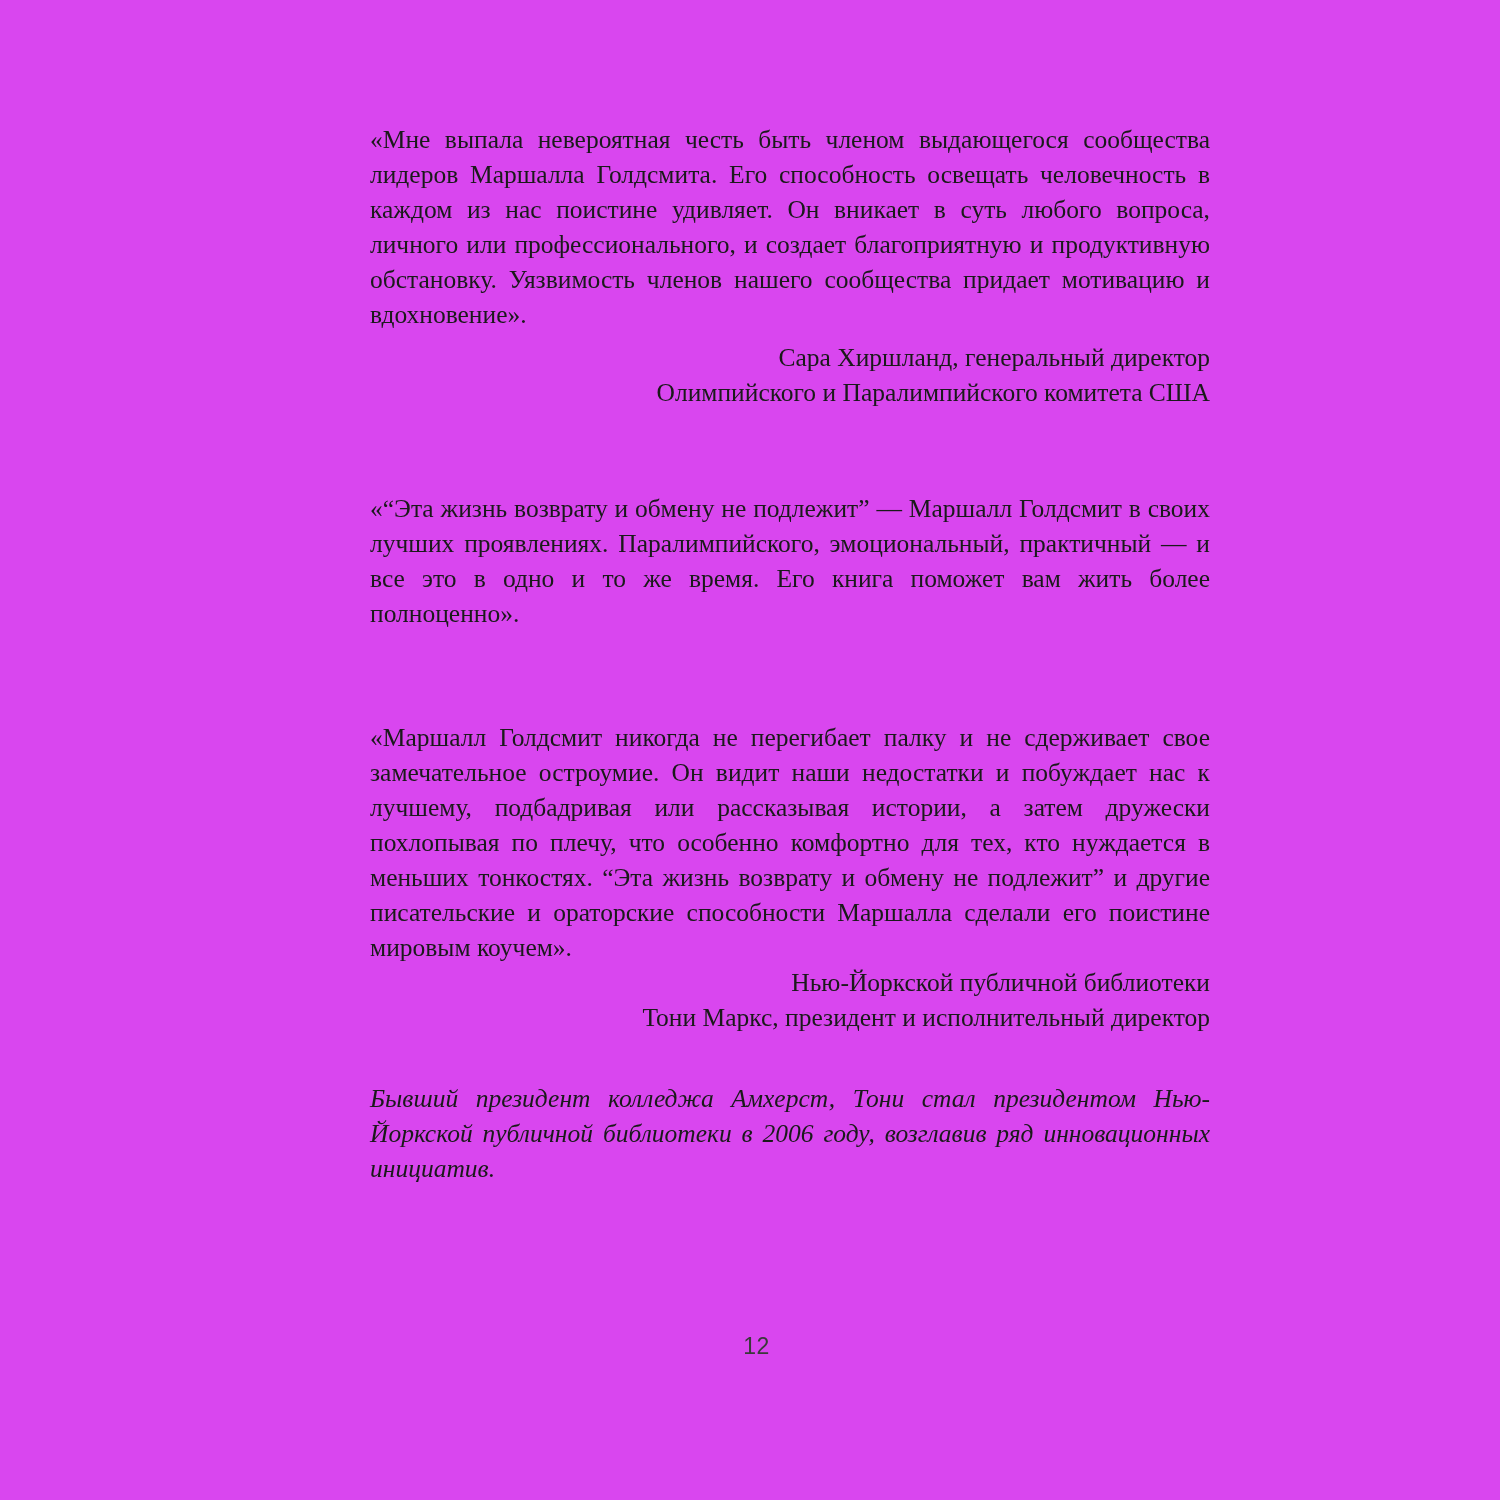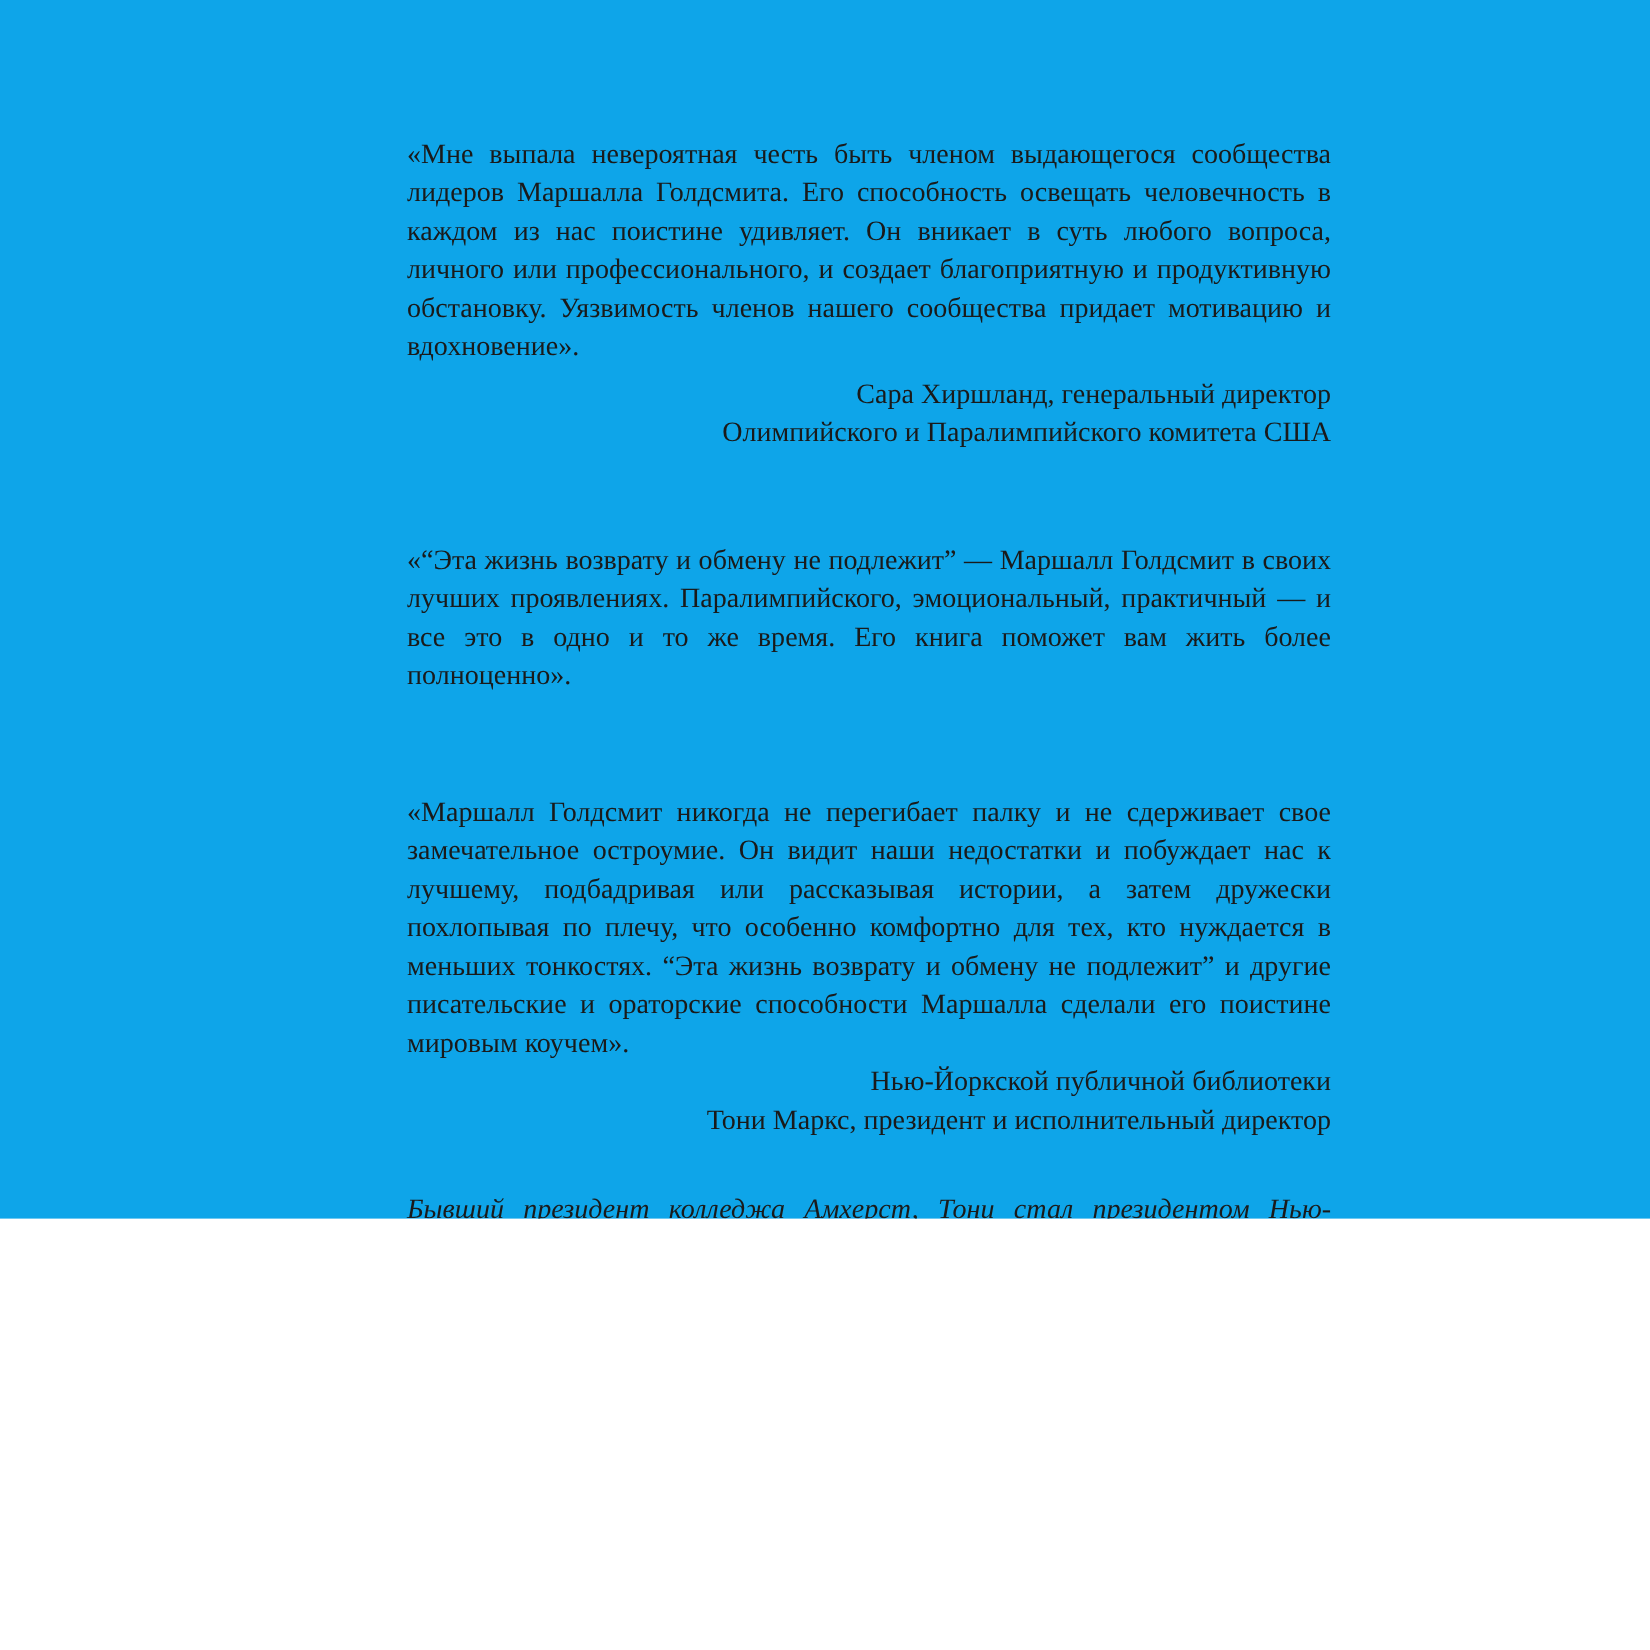--- a/index.html
+++ b/index.html
@@ -3,22 +3,22 @@
 <meta charset="utf-8">
 <style>
   html, body {
     margin: 0;
     padding: 0;
     background: #ffffff;
   }
   .page {
     position: relative;
     width: 1500px;
-    height: 1108px;
-    background: #0ea5e9;
+    height: 1500px;
+    background: #d946ef;
     overflow: hidden;
     font-family: "Liberation Serif", "DejaVu Serif", serif;
     color: #1a1a1a;
   }
   .text-column {
     position: absolute;
     left: 370px;
     top: 122px;
     width: 840px;
   }
@@ -96,19 +96,19 @@
 
     <div class="gap-para"></div>
 
     <p class="para quote"><span>«Маршалл Голдсмит никогда не перегибает палку и не сдерживает свое замечательное остроумие. Он видит наши недостатки и побуждает нас к лучшему, подбадривая или рассказывая истории, а затем дружески похлопывая по плечу, что особенно комфортно для тех, кто нуждается в меньших тонкостях. </span><span class="title-italic">“Эта жизнь возврату и обмену не подлежит”</span><span> и другие писательские и ораторские способности Маршалла сделали его поистине мировым коучем».</span></p>
 
     <p class="attrib">Нью-Йоркской публичной библиотеки</p>
     <p class="attrib">Тони Маркс, президент и исполнительный директор</p>
 
     <div class="gap-block"></div>
 
-    <p class="para bio">Бывший президент колледжа Амхерст, Тони стал президентом Нью-Йоркской публичной библиотеки в 2011 году, возглавив ряд инновационных инициатив.</p>
+    <p class="para bio">Бывший президент колледжа Амхерст, Тони стал президентом Нью-Йоркской публичной библиотеки в 2006 году, возглавив ряд инновационных инициатив.</p>
 
   </div>
 
   <div class="page-number">12</div>
 
 </div>
 
 </body></html>

